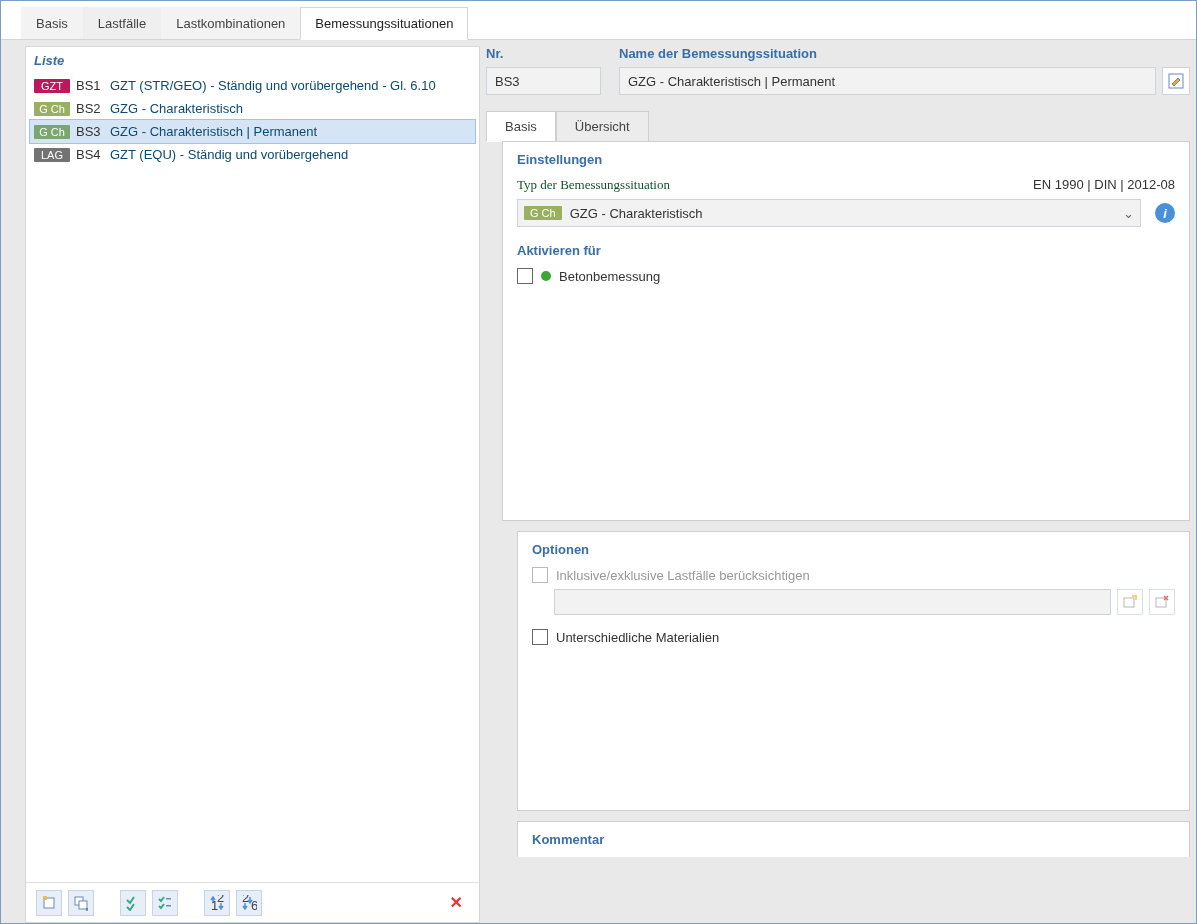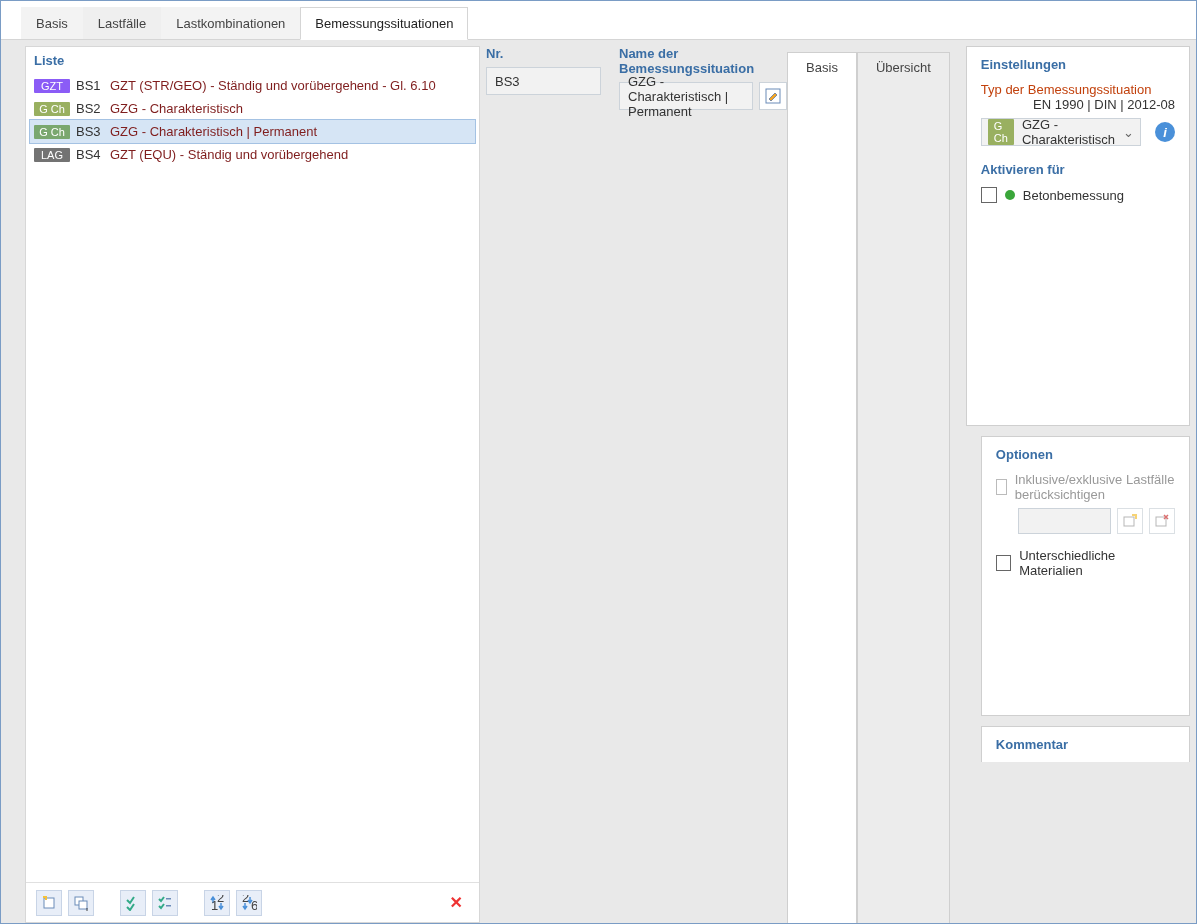--- a/index.html
+++ b/index.html
@@ -14,39 +14,39 @@
 .tabstrip { display:flex; padding:6px 20px 0 20px; background:#fff; gap:0; border-bottom:1px solid #d5d5d5; }
 .tab { padding:8px 14px 8px 14px; color:#444; border:1px solid transparent; border-bottom:none; cursor:pointer; background:transparent; }
 .tab.active { background:#fff; border-color:#d5d5d5; border-bottom:1px solid #fff; margin-bottom:-1px; color:#222; }
 .tab.inactive { background:#efefef; }
 .tab.inactive2 { background:#f3f3f3; }
 
 .content { flex:1; display:flex; background:#e9e9e9; padding:0; overflow:hidden; }
 
 
 .left { width:455px; background:#fff; margin:6px 6px 0 24px; display:flex; flex-direction:column; border:1px solid #d7d7d7; }
-.panel-header { color:#3a6ea5; font-weight:600; padding:6px 8px; font-size:13px; }
+.panel-header { color:#3a6ea5; font-weight:600; padding:6px 8px; font-size:13px;font-style:italic; }
 .list { flex:1; padding:0 4px; }
 .list-row { display:flex; align-items:center; height:23px; gap:6px; padding:0 4px; cursor:pointer; }
 .list-row.selected { background:#d6e5f5; outline:1px solid #a4c2e3; }
 .tagbox { width:36px; text-align:center; color:#fff; font-size:11px; padding:1px 0; border-radius:1px; }
-.tag-gzt { background:#8b5cf6; }
+.tag-gzt { background:#be185d; }
 .tag-gch { background:#99b060; }
 .tag-gch-sel { background:#7aa76f; }
 .tag-lag { background:#737373; }
 .list-num { width:28px; color:#333; }
-.list-desc { flex:1; color:#7f1d1d; }
+.list-desc { flex:1; color:#0c4a6e; }
 
 .left-toolbar { display:flex; align-items:center; padding:6px 10px; gap:6px; border-top:1px solid #e0e0e0; background:#fff; }
 .tbtn { width:26px; height:26px; background:#e8eef8; border:1px solid #c8d4e6; display:flex; align-items:center; justify-content:center; cursor:pointer; }
 .tb-spacer { flex:1; }
 .tb-x { color:#e33; font-weight:bold; font-size:16px; cursor:pointer; padding:4px 6px; }
 
 
-.right { flex:1; display:flex; flex-direction:row; margin:6px 6px 0 0; gap:0; overflow:auto; }
+.right { flex:1; display:flex; flex-direction:column; margin:6px 6px 0 0; gap:0; overflow:auto; }
 .top-fields { display:flex; gap:18px; padding:0 0 10px 0; }
 .field-block { display:flex; flex-direction:column; gap:6px; }
 .field-block.small { width:115px; }
 .field-block.grow { flex:1; }
 .field-label { color:#3a6ea5; font-weight:600; }
 .field-input { border:1px solid #ccd3da; background:#f2f2f2; height:28px; display:flex; align-items:center; padding:0 8px; color:#333; }
 .field-input.name { flex:1; }
 .name-row { display:flex; gap:6px; }
 .edit-btn { width:28px; height:28px; border:1px solid #ccd3da; background:#fff; display:flex; align-items:center; justify-content:center; cursor:pointer; }
 
@@ -72,21 +72,21 @@
 .chk.disabled { border-color:#bbb; }
 .dot { width:10px; height:10px; border-radius:50%; background:#3aa63a; }
 .check-label { color:#333; }
 .check-label.disabled { color:#999; }
 
 .opt-input-row { display:flex; gap:6px; margin:6px 0 14px 22px; }
 .opt-input { flex:1; height:26px; border:1px solid #ccd3da; background:#f2f2f2; }
 .opt-btn { width:26px; height:26px; border:1px solid #ccd3da; background:#fff; display:flex; align-items:center; justify-content:center; cursor:pointer; opacity:.7; }
 
 .settings-sec { display:flex; flex-direction:column; gap:6px; }
-.type-label { color:#c2410c; margin-bottom:4px; }
+.type-label { color:#14532d; margin-bottom:4px;font-family:Liberation Serif, serif; }
 
 .sections-wrap { display:flex; flex-direction:column; flex:1; }
 
 .tagbox2 { display:inline-block; padding:1px 6px; color:#fff; font-size:11px; border-radius:1px; background:#99b060; }
 
 .gap16 { height:16px; }
 .section.settings { height:380px;margin-left:16px; }
 .section.options { height:280px; }
 
 .tb-svg { width:16px; height:16px; }

